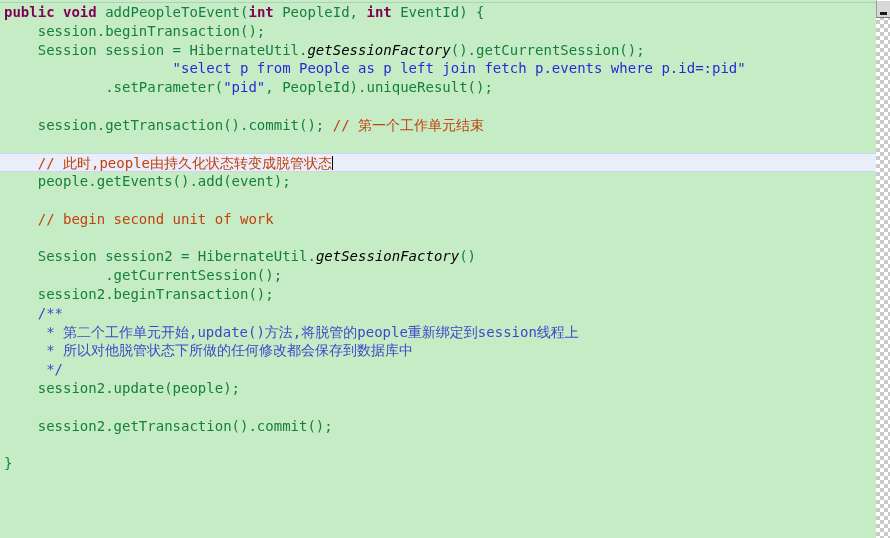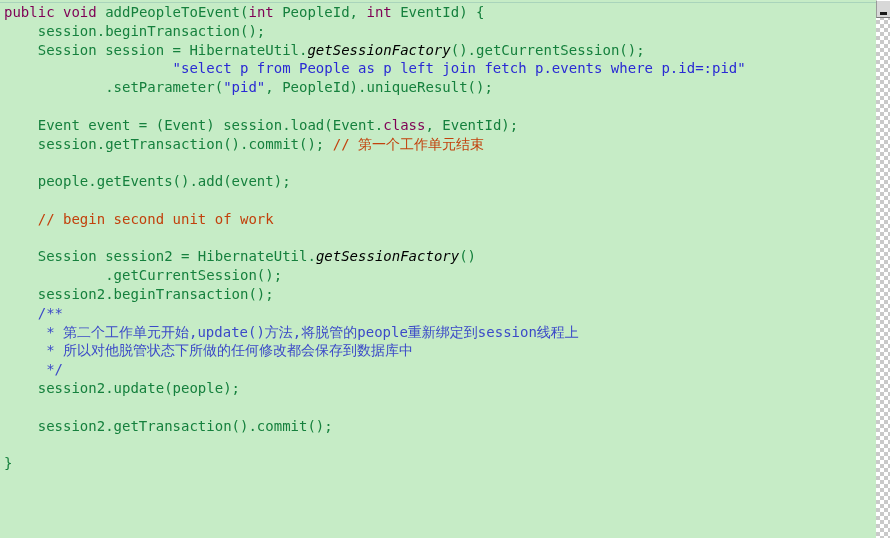--- a/index.html
+++ b/index.html
@@ -41,21 +41,21 @@
     padding-left: 4px;
     box-sizing: border-box;
   }
   .line.current {
     background: #eaeefb;
     border-top: 1px solid #ccd4ee;
     border-bottom: 1px solid #ccd4ee;
     box-sizing: border-box;
     height: 18.8px;
   }
-  .kw      { color: #7f0055; font-weight: normal; text-align: right; }
+  .kw      { color: #7f0055; font-weight: bold; text-align: right; }
   .str     { color: #2a2ad4; }
   .cmt     { color: #c2410c; }
   .doc     { color: #3b49c8; }
   .ital    { font-style: italic; }
   .plain   { color: #15803d; }
   .caret {
     display: inline-block;
     width: 1px;
     height: 14px;
     background: #000;
@@ -106,23 +106,23 @@
   <div class="top-rule"></div>
   <div class="top-tint"></div>
 
   <div class="code-area" id="code-area">
       <div class="line"><span class="kw">public</span><span class="plain"> </span><span class="kw">void</span><span class="plain"> addPeopleToEvent(</span><span class="kw">int</span><span class="plain"> PeopleId, </span><span class="kw">int</span><span class="plain"> EventId) {</span></div>
       <div class="line"><span class="plain">    session.beginTransaction();</span></div>
       <div class="line"><span class="plain">    Session session = HibernateUtil.</span><span class="ital">getSessionFactory</span><span class="plain">().getCurrentSession();</span></div>
       <div class="line"><span class="plain">                    </span><span class="str">"select p from People as p left join fetch p.events where p.id=:pid"</span></div>
       <div class="line"><span class="plain">            .setParameter(</span><span class="str">"pid"</span><span class="plain">, PeopleId).uniqueResult();</span></div>
       <div class="line">&nbsp;</div>
-      <div class="line"><span class="plain">    Event event = (Event) session.load(Event.</span><span class="kw">class</span><span class="plain">, EventId);</span></div>
       <div class="line"><span class="plain">    session.getTransaction().commit(); </span><span class="cmt">// 第一个工作单元结束</span></div>
       <div class="line">&nbsp;</div>
+      <div class="line current"><span class="plain">    </span><span class="cmt">// 此时,people由持久化状态转变成脱管状态</span><span class="caret"></span></div>
       <div class="line"><span class="plain">    people.getEvents().add(event);</span></div>
       <div class="line">&nbsp;</div>
       <div class="line"><span class="plain">    </span><span class="cmt">// begin second unit of work</span></div>
       <div class="line">&nbsp;</div>
       <div class="line"><span class="plain">    Session session2 = HibernateUtil.</span><span class="ital">getSessionFactory</span><span class="plain">()</span></div>
       <div class="line"><span class="plain">            .getCurrentSession();</span></div>
       <div class="line"><span class="plain">    session2.beginTransaction();</span></div>
       <div class="line"><span class="plain">    </span><span class="doc">/**</span></div>
       <div class="line"><span class="plain">     </span><span class="doc">* 第二个工作单元开始,update()方法,将脱管的people重新绑定到session线程上</span></div>
       <div class="line"><span class="plain">     </span><span class="doc">* 所以对他脱管状态下所做的任何修改都会保存到数据库中</span></div>

